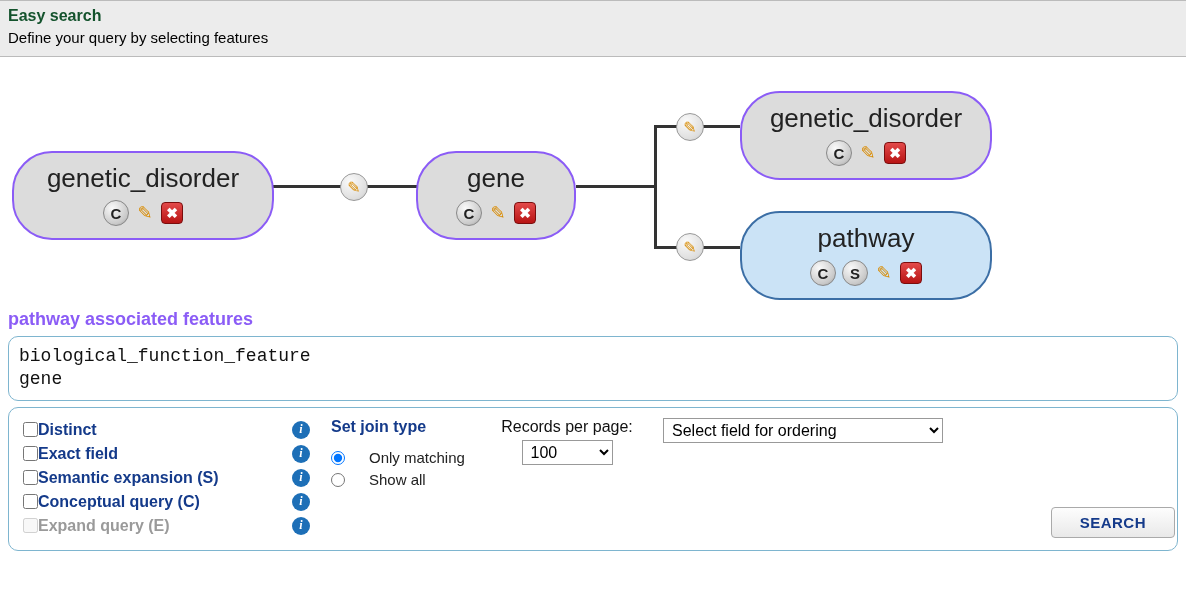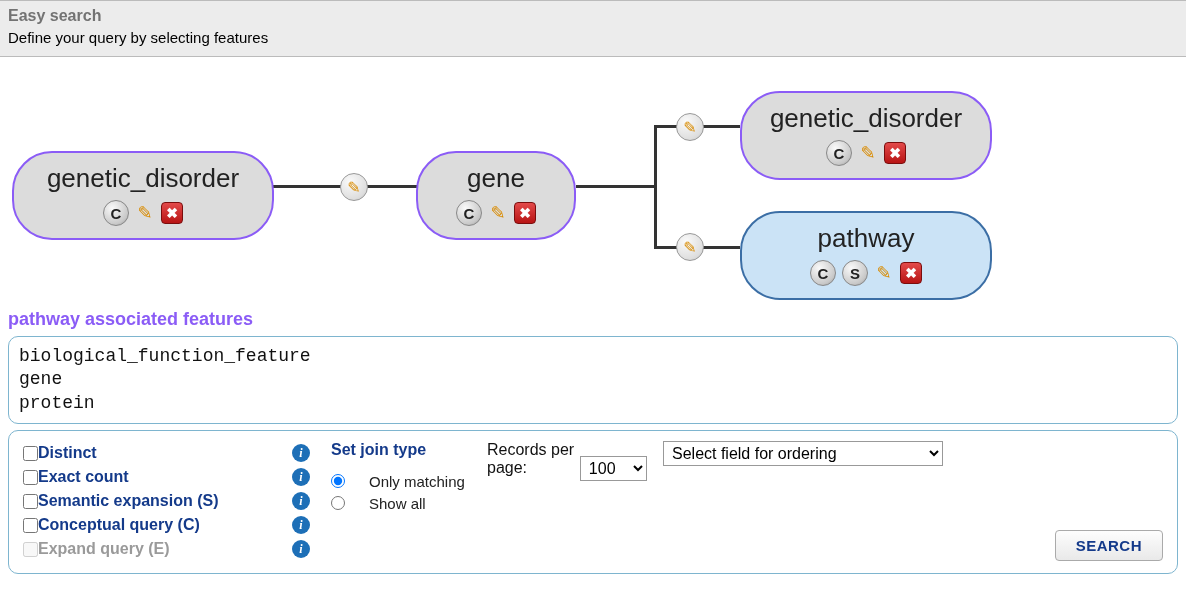--- a/index.html
+++ b/index.html
@@ -10,21 +10,21 @@
     background: #fff;
     width: 1186px;
   }
   .header-bar {
     background: #ececec;
     border-top: 1px solid #bbb;
     border-bottom: 1px solid #bbb;
     padding: 6px 8px 10px 8px;
   }
   .header-title {
-    color: #737373;
+    color: #14532d;
     font-weight: bold;
     font-size: 16px;
     margin-bottom: 4px;
   }
   .header-subtitle {
     color: #000;
     font-size: 15px;
   }
   .graph-area {
     position: relative;
@@ -169,38 +169,38 @@
   }
   input[type=checkbox] { width:15px; height:15px; margin:0; }
   input[type=radio] { width:14px; height:14px; margin:0 4px 0 0; }
   .jointype-title {
     color: #143a8a;
     font-weight: bold;
     font-size: 16px;
     margin-bottom: 11px;
   }
   .radio-row { display:flex; align-items:center; gap:20px; font-size:15px; color:#222; min-height:22px; }
-  .rpp-block { display:flex; flex-direction:row; align-items:flex-end; }
+  .rpp-block { display:flex; flex-direction:column; align-items:center; }
   .rpp-label { font-size:16px; color:#111; margin-bottom:4px; }
   select {
     font-size: 16px;
     background: #fff;
     border: 1px solid #999;
     padding: 2px 4px;
   }
   .rpp-select { width: 91px; }
   .order-select { width: 280px; }
   .search-btn {
     position: absolute;
-    right: 14px;
+    right: 2px;
     bottom: 12px;
     background: linear-gradient(#fdfdfd, #e9e9e9);
     border: 1px solid #aaa;
     border-radius: 4px;
-    padding: 6px 20px;
+    padding: 6px 28px;
     color: #143a8a;
     font-weight: bold;
     font-size: 15px;
     letter-spacing: 0.5px;
     cursor: pointer;
   }
   .cb-col { width: 248px; }
   .info-col { width: 28px; align-items:center; }
   .jointype-col { width: 140px; }
   .rpp-col { width: 160px; }
@@ -260,34 +260,33 @@
       <span class="icon-pencil">✎</span>
       <span class="icon-delete">✖</span>
     </div>
   </div>
 </div>
 
 <div class="section-title">pathway associated features</div>
 <div class="panel">
   <div class="feature-item">biological_function_feature</div>
   <div class="feature-item">gene</div>
-  <div class="feature-item">protein</div>
 </div>
 
 <div class="options-panel">
   <div class="options-layout">
 
     <div class="col cb-col">
       <div class="opt-row">
           <input type="checkbox" style="">
           <span class="opt-label">Distinct</span>
         </div>
       <div class="opt-row">
           <input type="checkbox" style="">
-          <span class="opt-label">Exact count</span>
+          <span class="opt-label">Exact field</span>
         </div>
       <div class="opt-row">
           <input type="checkbox" style="">
           <span class="opt-label">Semantic expansion (S)</span>
         </div>
       <div class="opt-row">
           <input type="checkbox" style="">
           <span class="opt-label">Conceptual query (C)</span>
         </div>
       <div class="opt-row">

